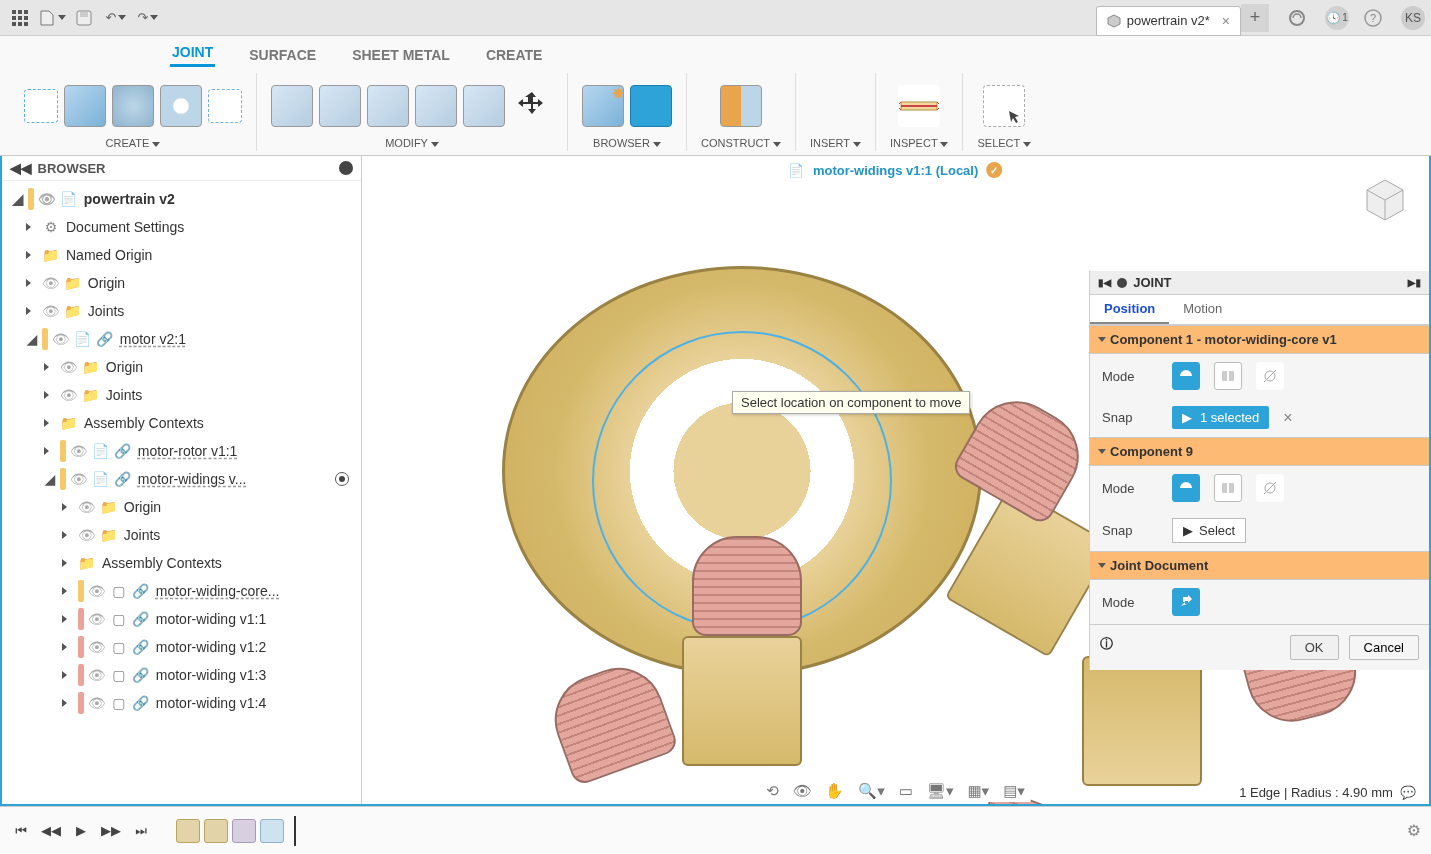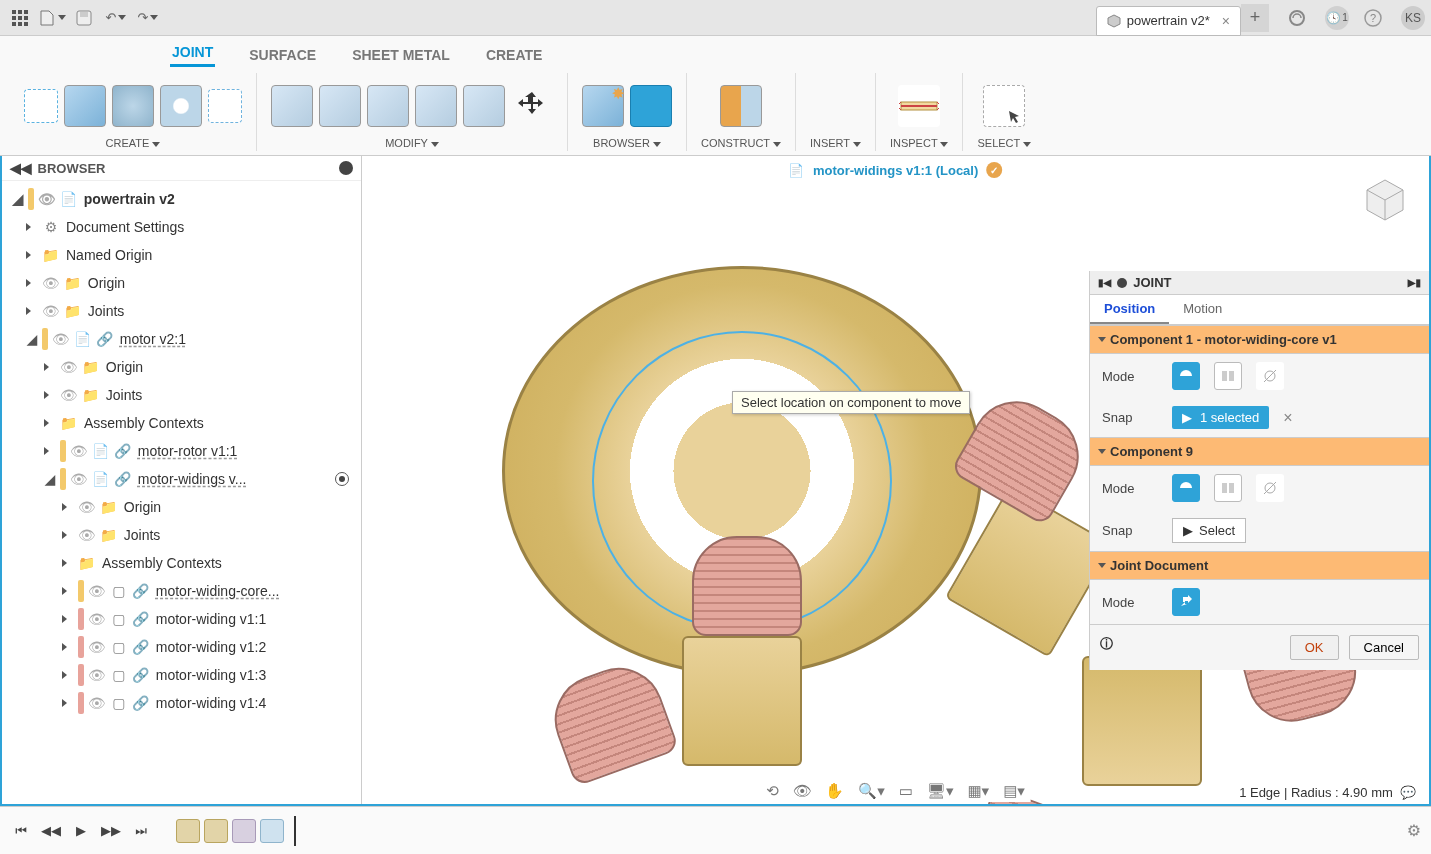--- a/index.html
+++ b/index.html
@@ -82,21 +82,21 @@
 .jsec-title { display: flex; align-items: center; gap: 4px; padding: 6px 8px; font-weight: 600; border-top: 1px solid #ccc; border-bottom: 1px solid #ccc; background: #fdba74; }
 .jrow { display: flex; align-items: center; gap: 14px; padding: 8px 12px; }
 .jrow .jlabel { width: 56px; color: #444; }
 .icon-btn { width: 28px; height: 28px; border: 1px solid #bbb; border-radius: 3px; display: flex; align-items: center; justify-content: center; background: #fff; cursor: pointer; }
 .icon-btn.primary { background: #2ea3d8; border-color: #2ea3d8; color: #fff; }
 .snap-sel { display: flex; align-items: center; gap: 8px; padding: 4px 10px; background: #2ea3d8; color: #fff; border-radius: 2px; font-size: 13px; }
 .snap-clear { color: #888; font-size: 16px; cursor: pointer; }
 .snap-btn { display: flex; align-items: center; gap: 6px; border: 1px solid #bbb; padding: 4px 10px; background: #fff; cursor: pointer; }
 .jfoot { display: flex; justify-content: flex-end; gap: 10px; padding: 10px; border-top: 1px solid #ccc; }
 .jfoot button { padding: 4px 14px; border: 1px solid #bbb; background: #f5f5f5; border-radius: 2px; font-size: 13px; cursor: pointer; }
-.jfoot button:disabled { color: #c2410c; background: #f0f0f0; }
+.jfoot button:disabled { color: #404040; background: #f0f0f0; }
 .jfoot .info { margin-right: auto; color: #333; font-weight: 700; }
 
 
 .timeline { height: 48px; border-top: 1px solid #ccc; display: flex; align-items: center; padding: 0 10px; gap: 8px; background: #fafafa; }
 .timeline .tc { width: 22px; height: 22px; display: flex; align-items: center; justify-content: center; color: #444; cursor: pointer; }
 .timeline .ops { display: flex; align-items: center; gap: 4px; margin-left: 16px; }
 .timeline .op { width: 24px; height: 24px; background: #e2d4a8; border: 1px solid #b9a55f; border-radius: 3px; }
 .timeline .peg { width: 2px; height: 30px; background: #333; margin-left: 6px; }
 .timeline .gear { margin-left: auto; color: #888; cursor: pointer; font-size: 16px; }
 

